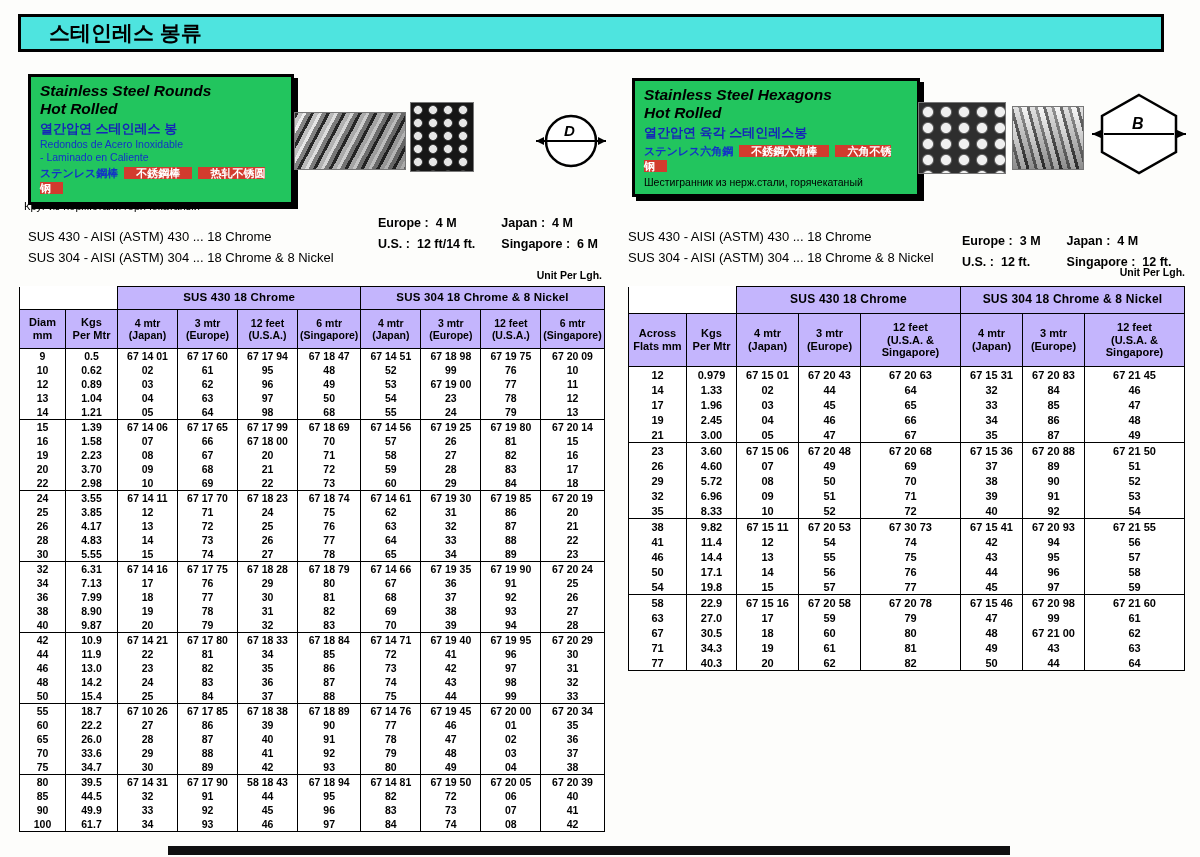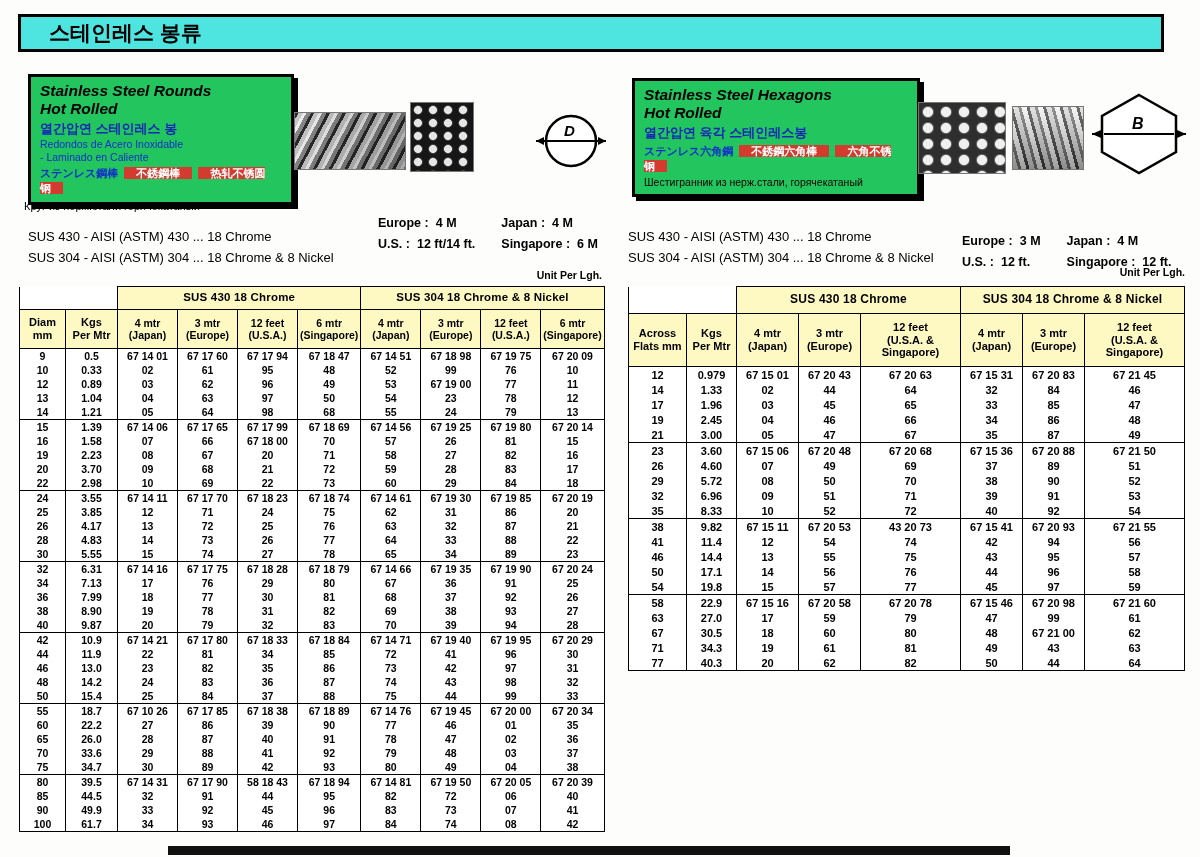--- a/index.html
+++ b/index.html
@@ -39,21 +39,21 @@
   .diag{position:absolute;}
   
   .lengths{position:absolute;display:grid;grid-template-columns:auto auto;column-gap:26px;row-gap:7px;
            font-size:12.5px;font-weight:600;white-space:nowrap;}
   .len-value{margin-left:7px;}
   .materials{position:absolute;font-size:13px;font-weight:500;line-height:21px;white-space:nowrap;}
   .unit-note{position:absolute;font-size:10.5px;font-weight:600;text-align:right;}
   
   .price-table{position:absolute;border-collapse:collapse;table-layout:fixed;background:#fff;}
   .price-table th{font-weight:bold;text-align:center;vertical-align:middle;
-                  border:1px solid #000;padding:1px 2px;line-height:1.15;background:#fef9c3;}
+                  border:1px solid #000;padding:1px 2px;line-height:1.15;background:#c4b5fd;}
   .price-table td{border-left:1px solid #000;border-right:1px solid #000;border-top:none;border-bottom:none;
                   text-align:center;vertical-align:middle;padding:0 2px;font-weight:bold;white-space:nowrap;}
   .price-table .blank{border:none;background:transparent;}
   .price-table .grp{border:1.6px solid #000;font-size:11.5px;letter-spacing:.2px;height:20px;}
   .price-table thead tr:nth-child(2) th{border-bottom:1.7px solid #000;}
   .price-table th:first-child, .price-table td:first-child{border-left:1.8px solid #000;}
   .price-table th:last-child,  .price-table td:last-child{border-right:1.8px solid #000;}
   .price-table .strong-r{border-right-width:1.8px !important;}
   .price-table tr.group-start td{border-top:1.6px solid #000;}
   .price-table tbody tr:last-child td{border-bottom:1.8px solid #000;}
@@ -157,21 +157,21 @@
           <td>67 17 60</td>
           <td>67 17 94</td>
           <td class="strong-r">67 18 47</td>
           <td>67 14 51</td>
           <td>67 18 98</td>
           <td>67 19 75</td>
           <td>67 20 09</td>
         </tr>
         <tr>
           <td>10</td>
-          <td class="strong-r">0.33</td>
+          <td class="strong-r">0.62</td>
           <td>02</td>
           <td>61</td>
           <td>95</td>
           <td class="strong-r">48</td>
           <td>52</td>
           <td>99</td>
           <td>76</td>
           <td>10</td>
         </tr>
         <tr>
@@ -726,21 +726,21 @@
           <td class="strong-r">72</td>
           <td>40</td>
           <td>92</td>
           <td>54</td>
         </tr>
         <tr class="group-start">
           <td>38</td>
           <td class="strong-r">9.82</td>
           <td>67 15 11</td>
           <td>67 20 53</td>
-          <td class="strong-r">43 20 73</td>
+          <td class="strong-r">67 30 73</td>
           <td>67 15 41</td>
           <td>67 20 93</td>
           <td>67 21 55</td>
         </tr>
         <tr>
           <td>41</td>
           <td class="strong-r">11.4</td>
           <td>12</td>
           <td>54</td>
           <td class="strong-r">74</td>

